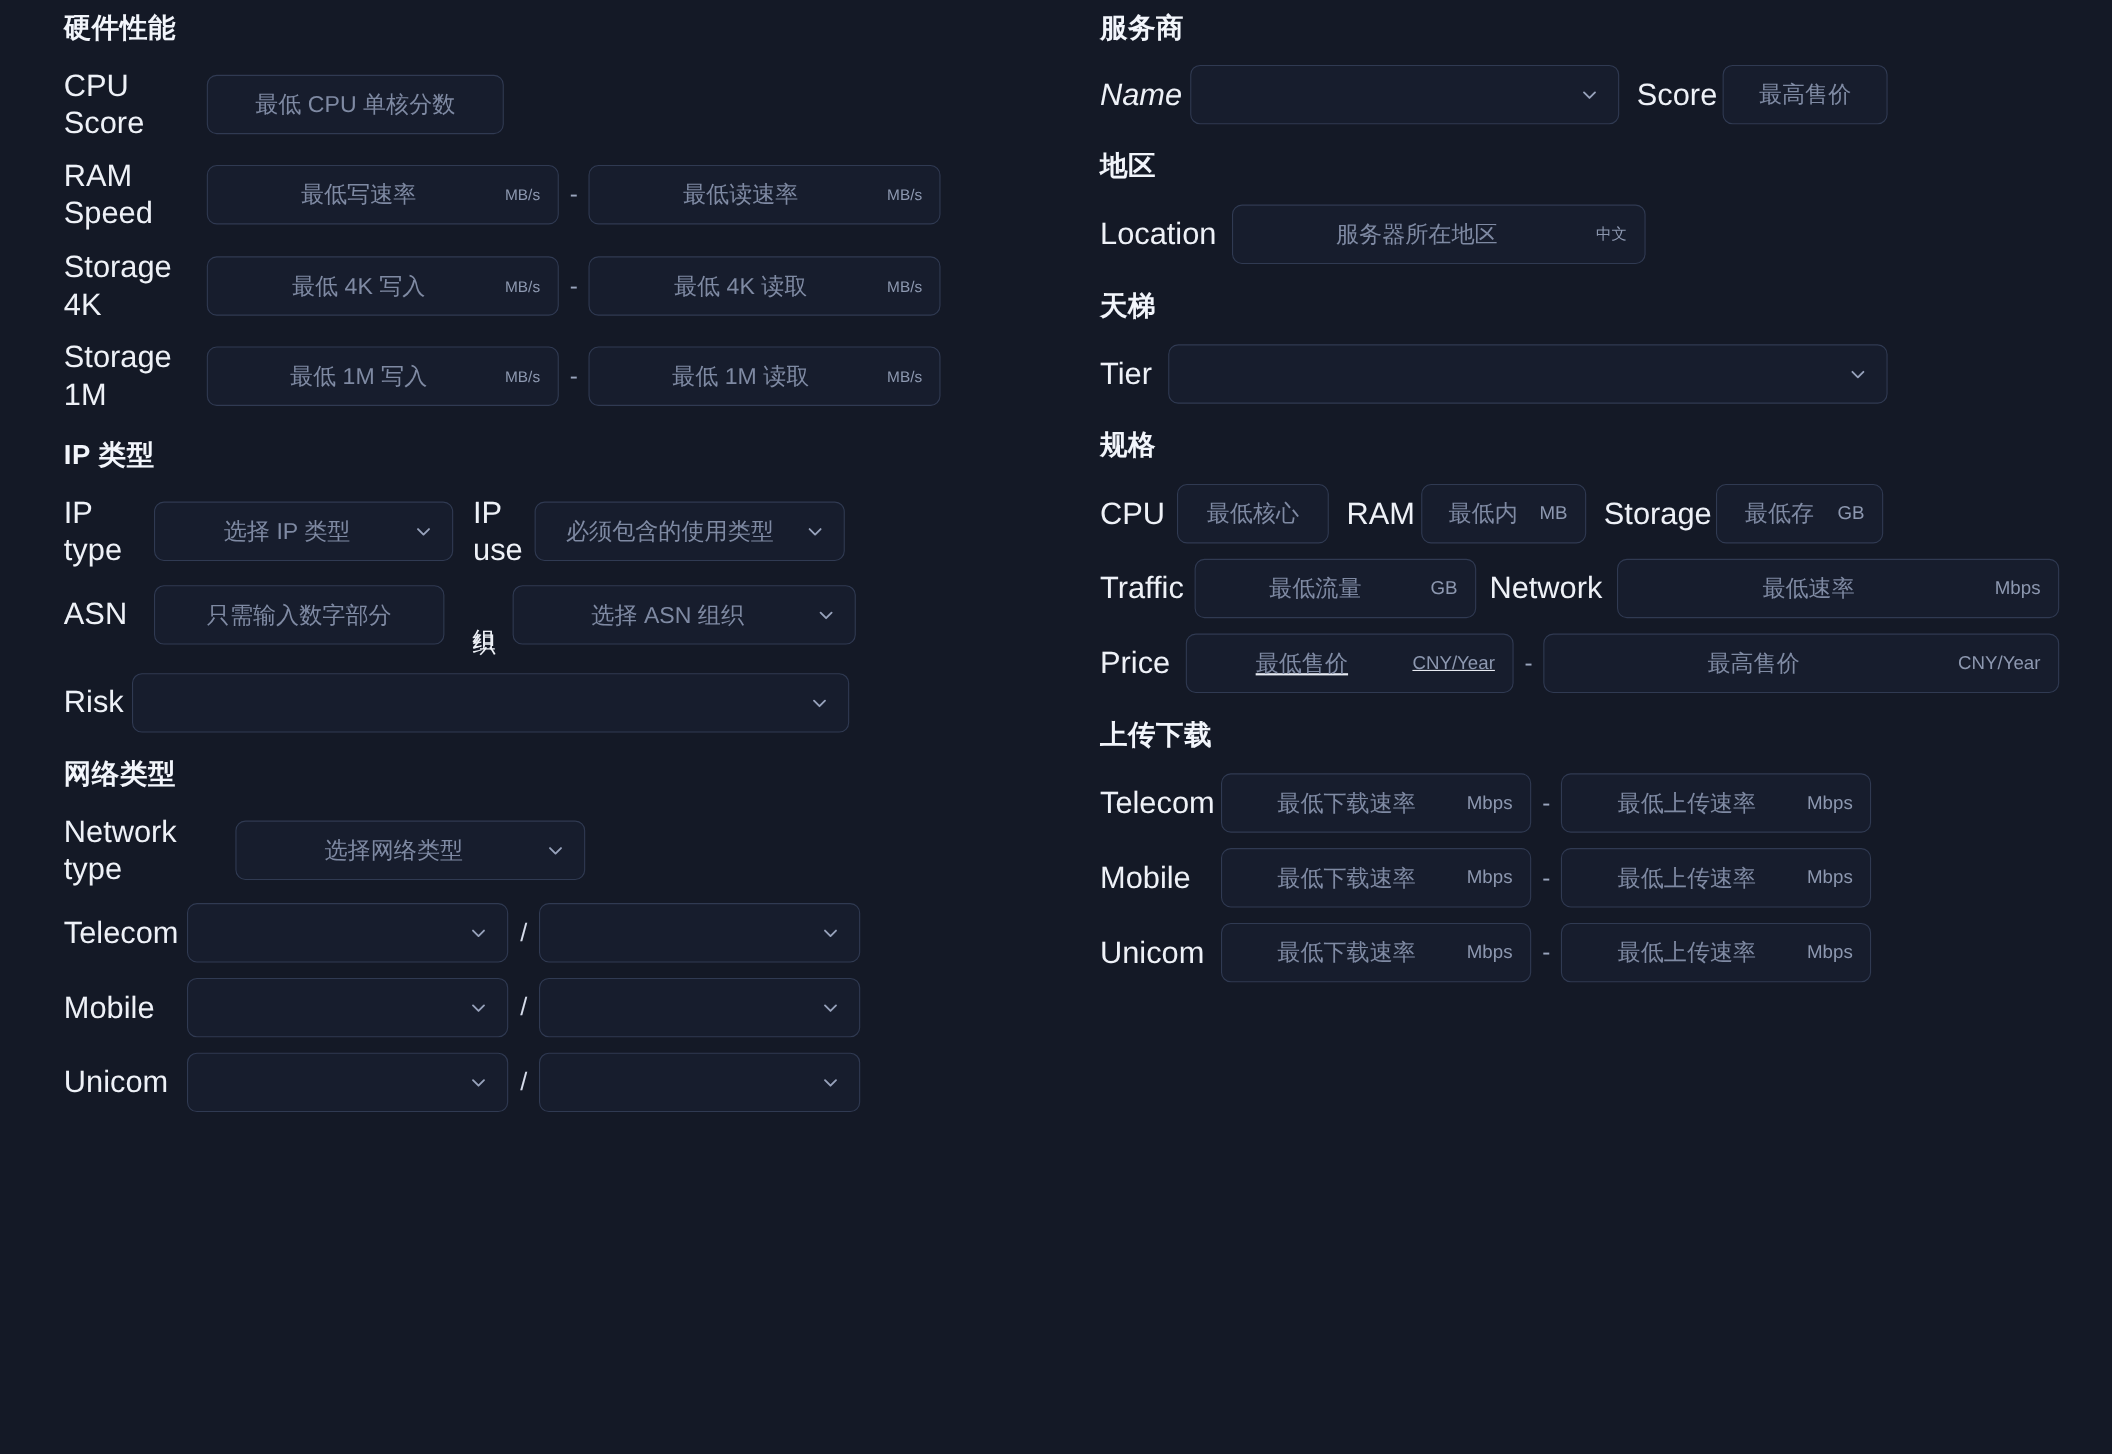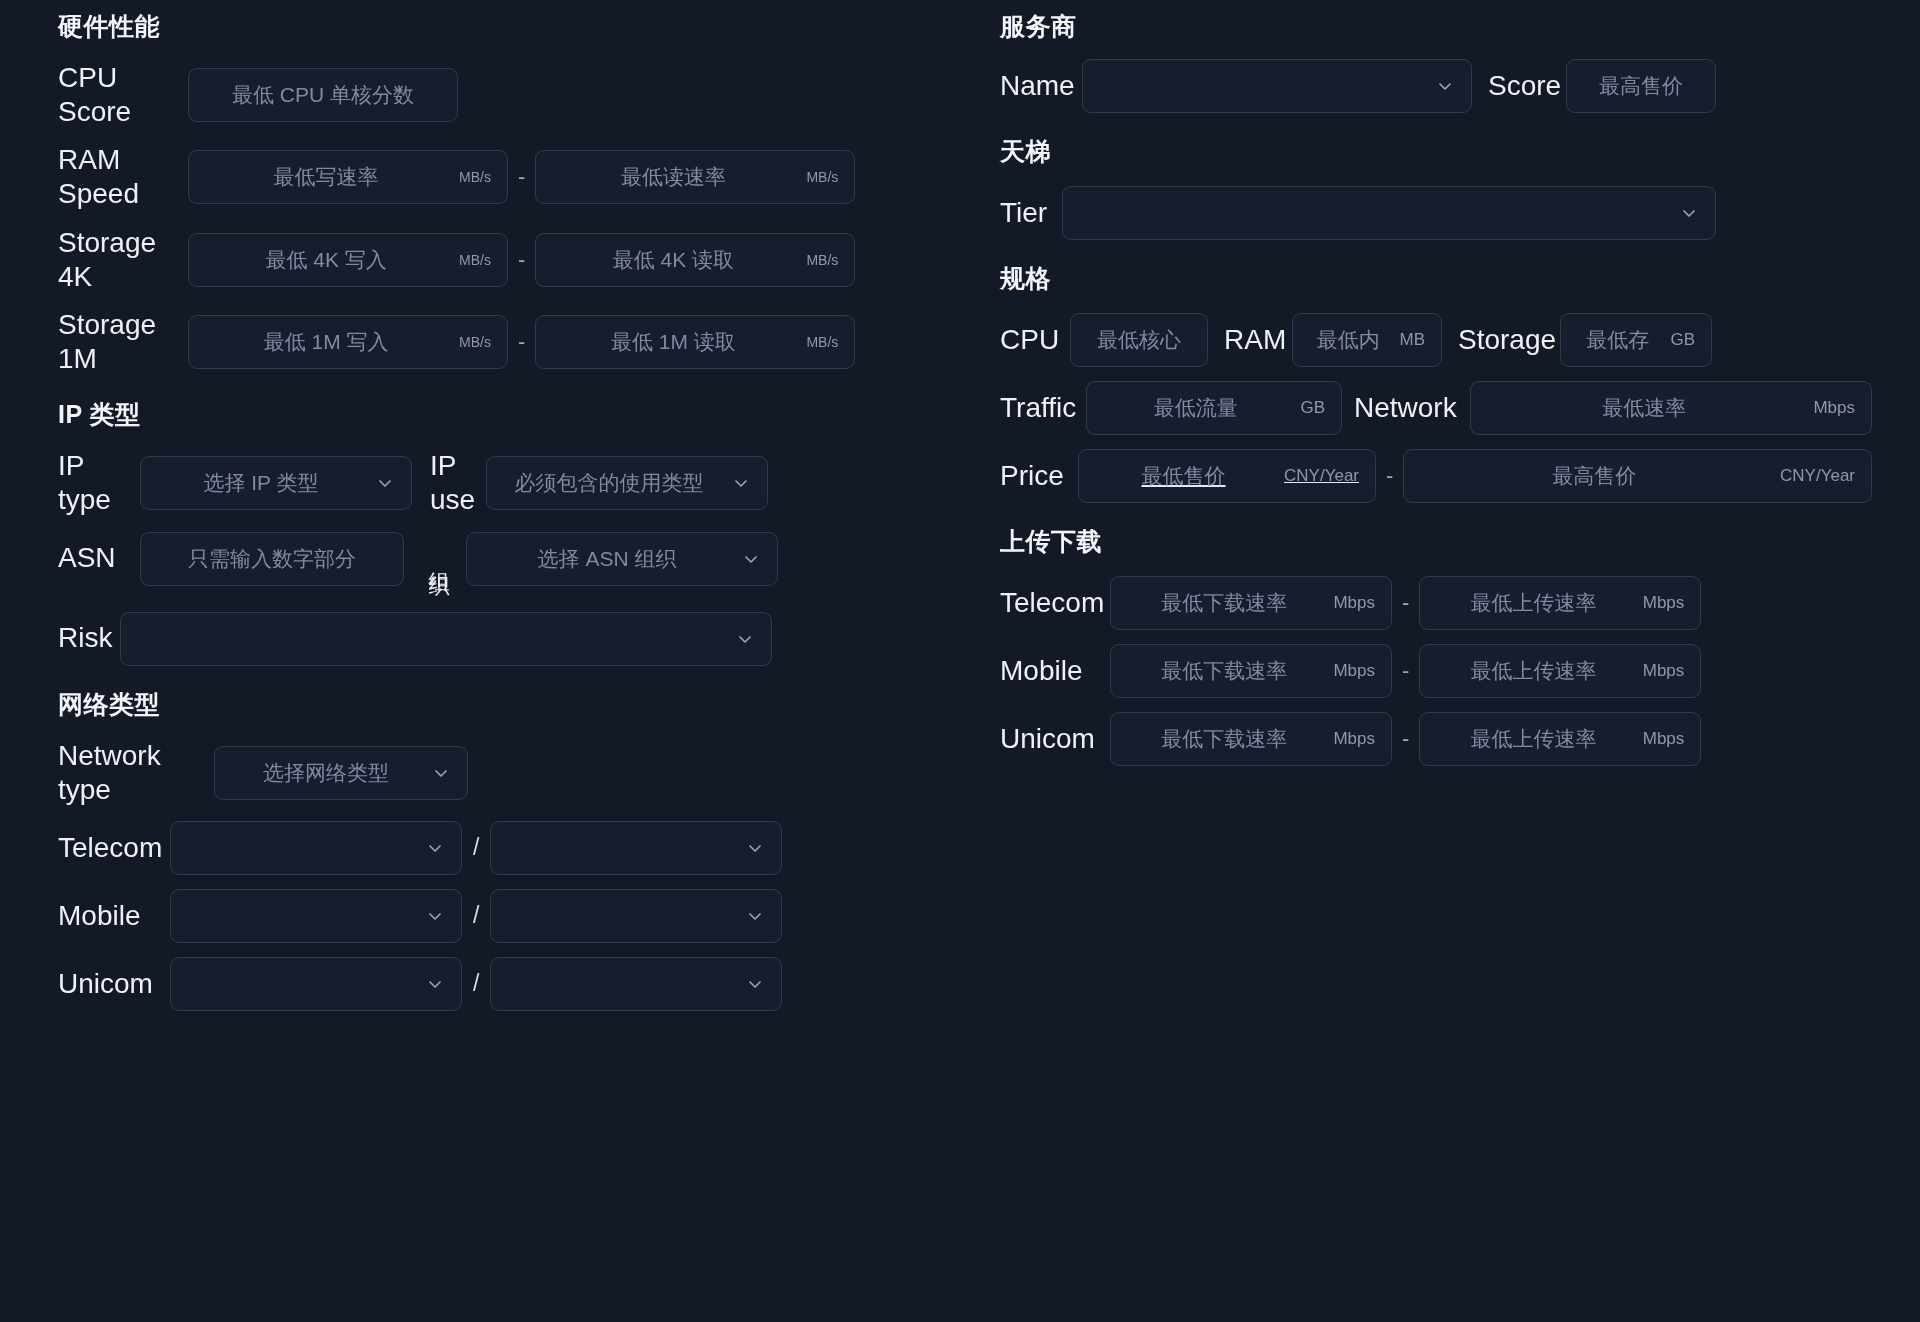--- a/index.html
+++ b/index.html
@@ -55,21 +55,21 @@
     font-size: 28px;
     color: #eef1f7;
     line-height: 1.22;
     flex: none;
     white-space: pre-line;
   }
   .lbl.narrow { width: 84px; }
   .lbl.w-risk  { width: 62px; }
   .lbl.w-nt    { width: 156px; }
   .lbl.w-tel   { width: 100px; }
-  .lbl.w-name  { width: 82px; }
+  .lbl.w-name  { width: 82px; font-style: italic; }
   .lbl.w-loc   { width: 120px; }
   .lbl.w-tier  { width: 62px; }
   .lbl.w-ip    { width: 82px; }
   .lbl.w-asn   { width: 82px; }
   .lbl.vert {
     writing-mode: vertical-rl;
     text-orientation: upright;
     letter-spacing: 4px;
     font-size: 21px;
     line-height: 1;
@@ -140,21 +140,21 @@
   .gap18 { width: 18px; flex: none; }
 
   
   .w-cpuscore   { width: 270px; }
   .w-ramhalf    { width: 320px; }
   .w-iptype     { width: 272px; }
   .w-ipuse      { width: 282px; padding-left: 10px; }
   .w-asnnum     { width: 264px; }
   .w-asnorg     { width: 312px; }
   .w-risk       { width: 652px; }
-  .w-nettype    { width: 254px; }
+  .w-nettype    { width: 318px; }
   .w-netsel-a   { width: 292px; }
   .w-netsel-b   { width: 292px; }
   .w-name       { width: 390px; }
   .w-score      { width: 150px; }
   .w-location   { width: 376px; }
   .w-tier       { width: 654px; }
   .w-spec-cpu   { width: 138px; }
   .w-spec-ram   { width: 150px; }
   .w-spec-sto   { width: 152px; }
   .w-traffic    { width: 256px; }
@@ -386,20 +386,30 @@
           </span>
         </div>
         <div class="gap16"></div>
         <div class="lbl" style="width:78px">Score</div>
         <div class="field w-score">
           <span class="ph">最高售价</span>
         </div>
       </div>
     </div>
 
+    <div class="sec">
+      <h2 class="section-title">地区</h2>
+      <div class="row">
+        <div class="lbl w-loc">Location</div>
+        <div class="field w-location">
+          <span class="ph">服务器所在地区</span>
+          <span class="unit">中文</span>
+        </div>
+      </div>
+    </div>
 
     <div class="sec">
       <h2 class="section-title">天梯</h2>
       <div class="row">
         <div class="lbl w-tier">Tier</div>
         <div class="field w-tier">
           <span class="ph"></span>
           <span class="chev">
             <svg viewBox="0 0 20 20" width="20" height="20" fill="none" stroke="currentColor" stroke-width="1.7" stroke-linecap="round" stroke-linejoin="round">
                 <path d="M5 8l5 5 5-5"></path>

